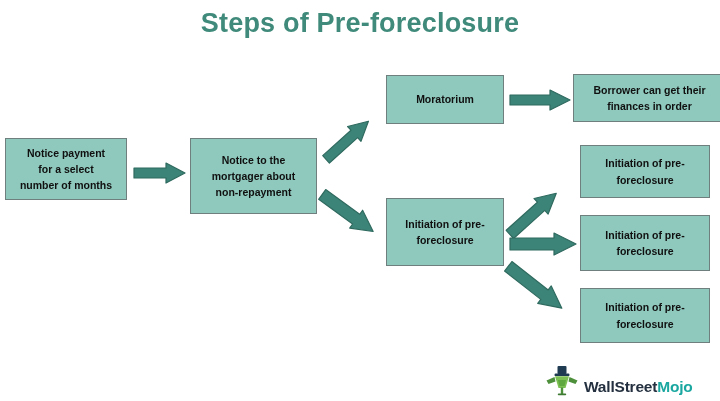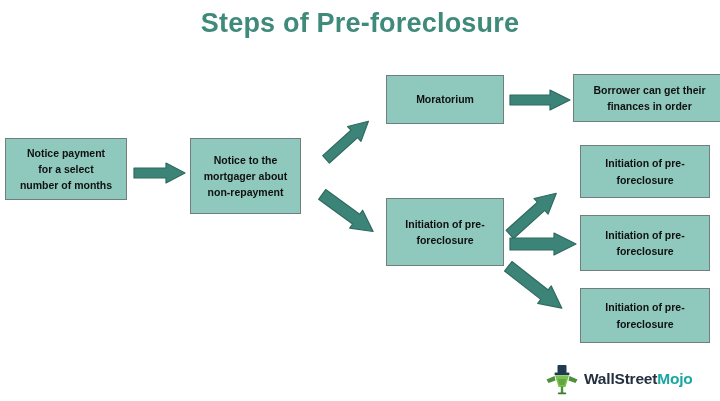--- a/index.html
+++ b/index.html
@@ -55,21 +55,21 @@
     overflow: visible;
   }
   .arrow svg { display: block; overflow: visible; }
   .logo {
     position: absolute;
     left: 545px;
     top: 362px;
     width: 170px;
     height: 34px;
     display: flex;
-    align-items: center;
+    align-items: flex-end;
   }
   .logo .mark {
     width: 34px;
     height: 32px;
     flex: 0 0 34px;
     margin-right: 5px;
   }
   .logo .wordmark {
     font-size: 15.5px;
     font-weight: bold;
@@ -136,21 +136,21 @@
       </g>
     </svg>
   </div>
 
   <div class="node" style="left:5px; top:138px; width:122px; height:62px;">
     <span class="lbl">Notice payment
 for a select
 number of months</span>
   </div>
 
-  <div class="node" style="left:190px; top:138px; width:111px; height:76px;">
+  <div class="node" style="left:190px; top:138px; width:127px; height:76px;">
     <span class="lbl">Notice to the
 mortgager about
 non-repayment</span>
   </div>
 
   <div class="node" style="left:386px; top:75px; width:118px; height:49px;">
     <span class="lbl">Moratorium</span>
   </div>
 
   <div class="node" style="left:386px; top:198px; width:118px; height:68px;">

